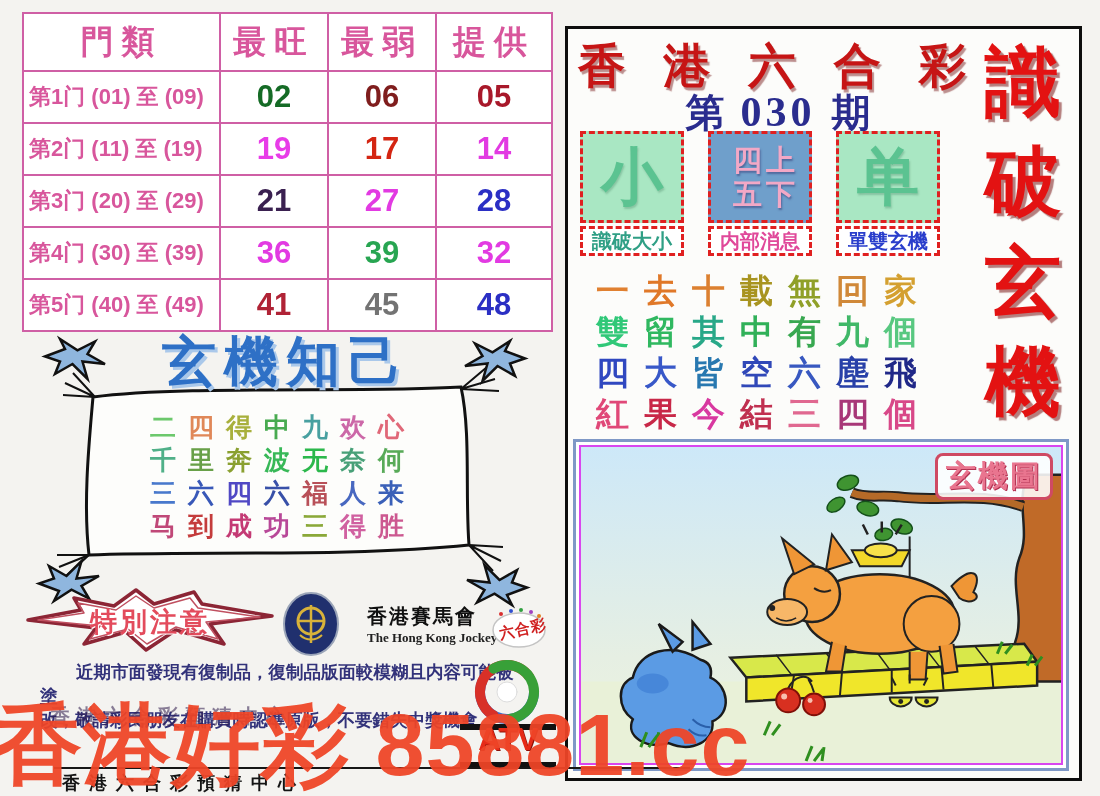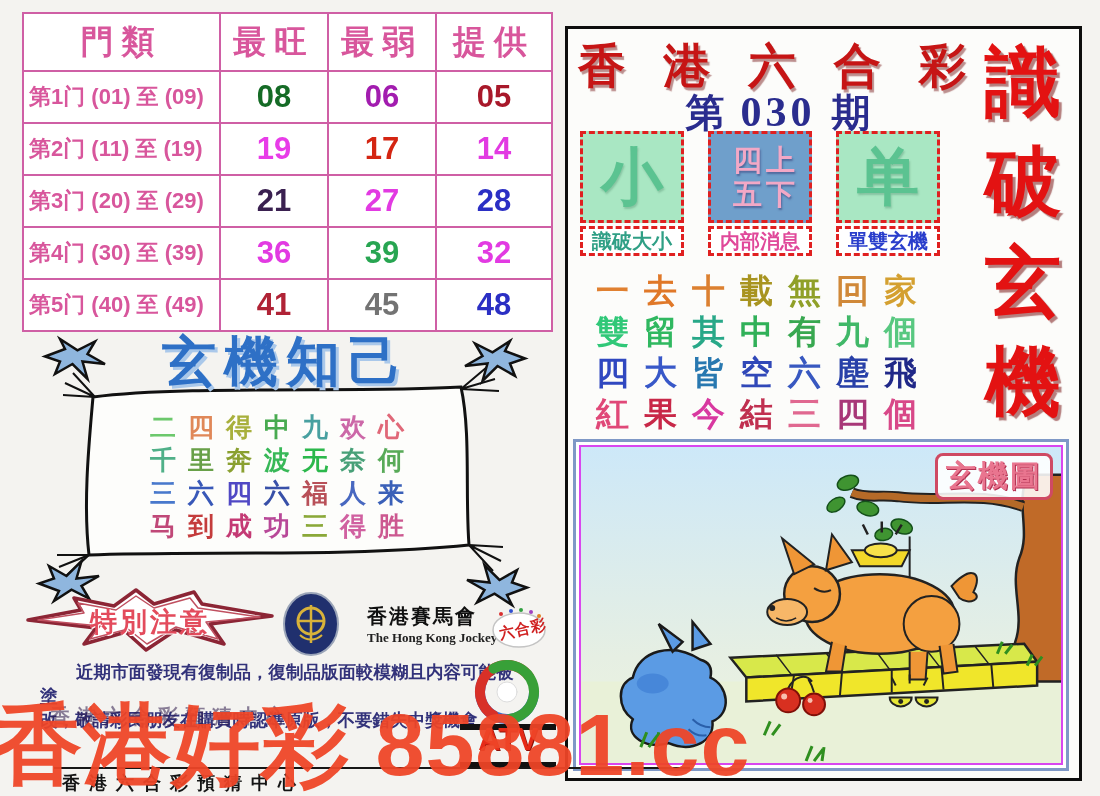--- a/index.html
+++ b/index.html
@@ -80,22 +80,22 @@
         <tr>
           <th class="w1">門類</th>
           <th class="w2">最旺</th>
           <th class="w3">最弱</th>
           <th class="w4">提供</th>
         </tr>
       </thead>
     <tbody>
         <tr>
           <td class="lbl">第1门 (01) 至 (09)</td>
-          <td class="num" style="color: rgb(21, 107, 38);">08</td>
-          <td class="num" style="color: #a21caf;">06</td>
+          <td class="num" style="color: rgb(21, 107, 38);">02</td>
+          <td class="num" style="color: #7f1d1d;">06</td>
           <td class="num" style="color: rgb(168, 24, 42);">05</td>
         </tr>
         <tr>
           <td class="lbl">第2门 (11) 至 (19)</td>
           <td class="num" style="color: rgb(232, 60, 232);">19</td>
           <td class="num" style="color: rgb(212, 37, 18);">17</td>
           <td class="num" style="color: rgb(226, 58, 226);">14</td>
         </tr>
         <tr>
           <td class="lbl">第3门 (20) 至 (29)</td>

